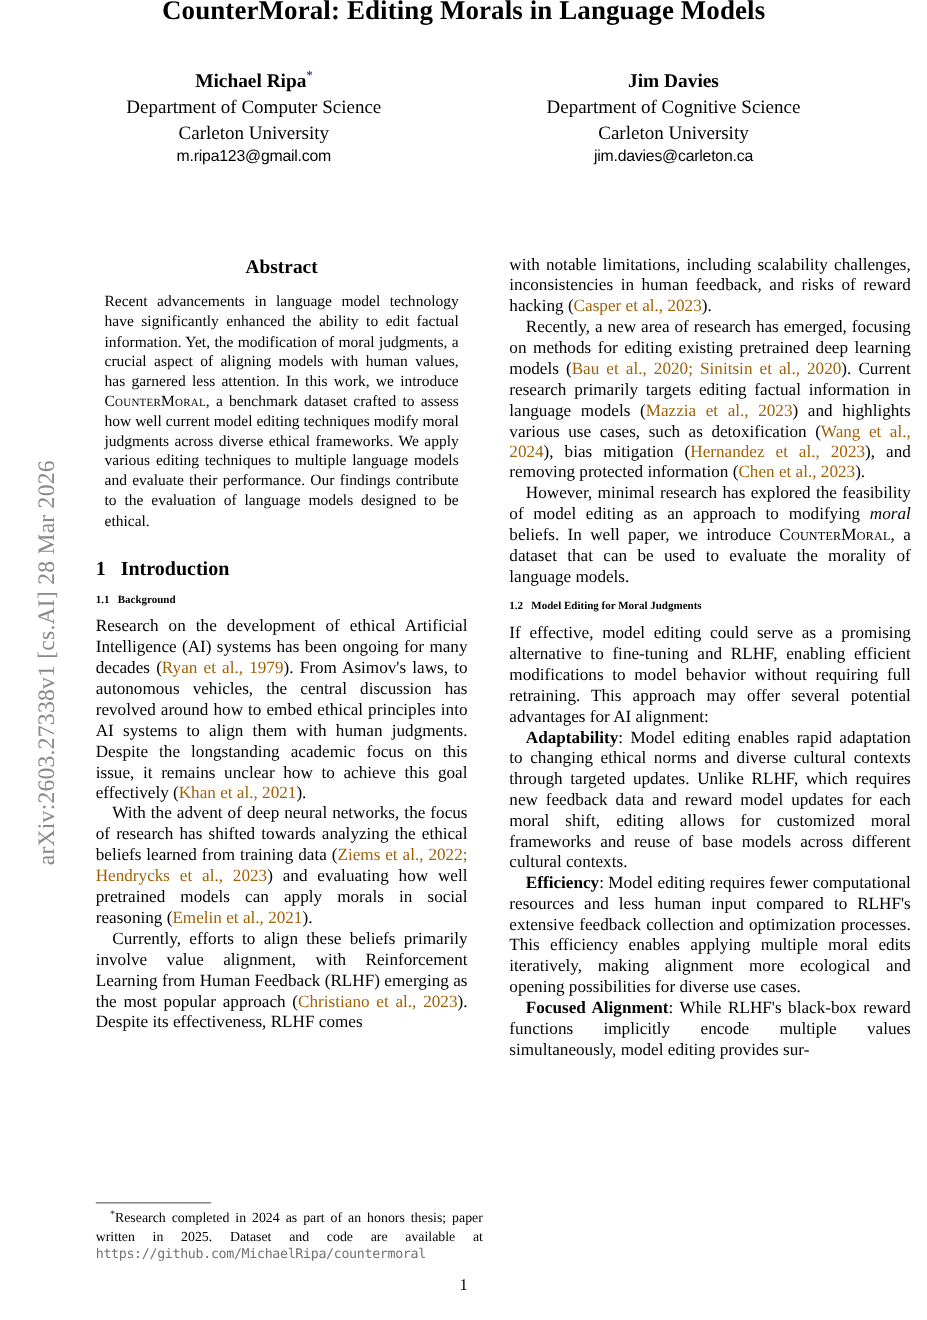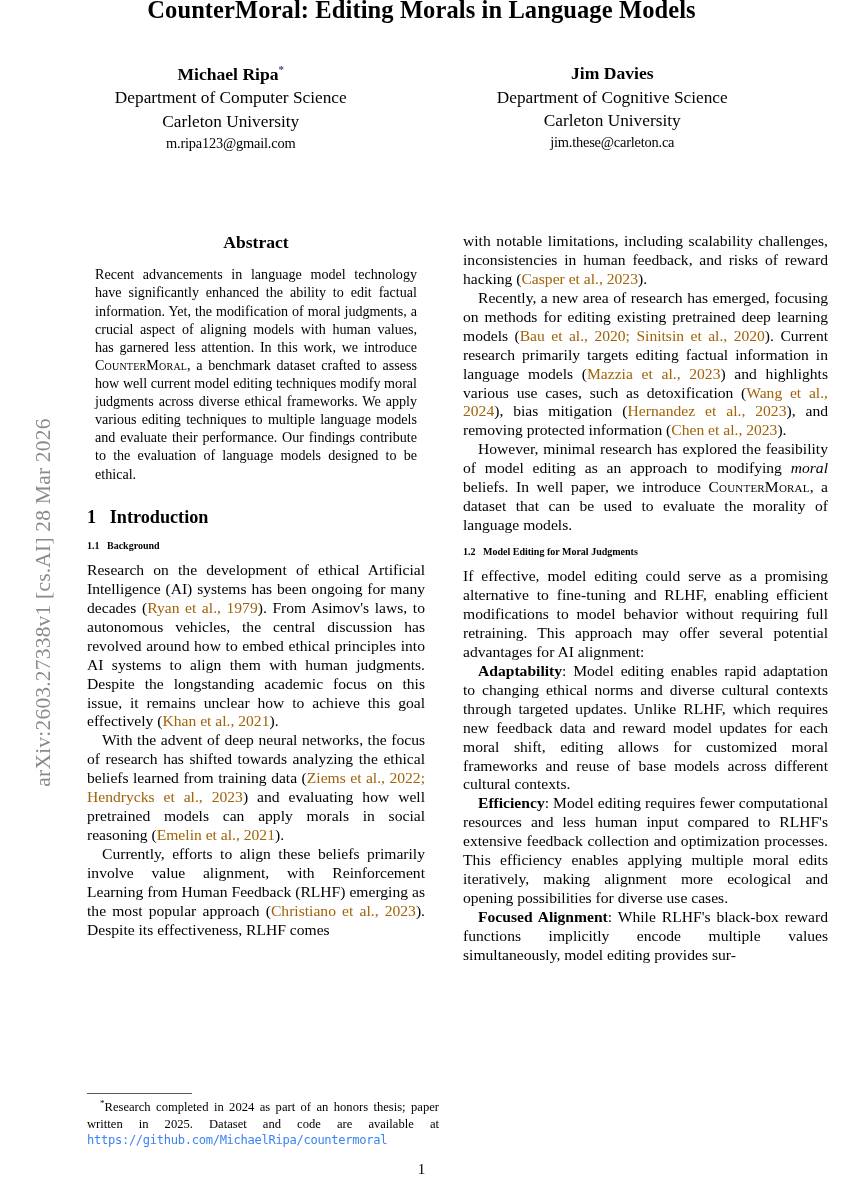--- a/index.html
+++ b/index.html
@@ -66,21 +66,21 @@
   .author-name {
     font-weight: bold;
     font-size: 17.6px;
   }
   .author-name sup {
     font-size: 11px;
     color: #3b3b9a;
     vertical-align: super;
   }
   .author-email {
-    font-family: Liberation Serif, serif;
+    font-family: Liberation Sans, sans-serif;
     font-size: 14.4px;
     letter-spacing: -0.2px;
     margin-top: 1px;
   }
 
   
   .col {
     position: absolute;
     top: 232px;
     width: 349px;
@@ -131,21 +131,21 @@
 
   .sc {
     font-variant: small-caps;
     letter-spacing: 0.2px;
   }
   .it { font-style: italic; }
   .bf { font-weight: bold; }
   .cite { color: #a16207; }
   .url {
     font-family: "DejaVu Sans Mono", "Liberation Mono", monospace;
-    color: #3b82f6;
+    color: #737373;
     font-size: 12.1px;
     letter-spacing: -0.3px;
   }
 
   
   .footnote {
     position: absolute;
     left: 87px;
     top: 1093px;
     width: 352px;
@@ -196,21 +196,21 @@
       <div class="author-name"><span>Michael Ripa</span><sup>*</sup></div>
       <div>Department of Computer Science</div>
       <div>Carleton University</div>
       <div class="author-email">m.ripa123@gmail.com</div>
     </div>
 
     <div class="author-block">
       <div class="author-name"><span>Jim Davies</span></div>
       <div>Department of Cognitive Science</div>
       <div>Carleton University</div>
-      <div class="author-email">jim.these@carleton.ca</div>
+      <div class="author-email">jim.davies@carleton.ca</div>
     </div>
 
   </div>
 
   <div class="col col-left">
 
     <div class="abstract-head">Abstract</div>
 
     <div style="height:12px"></div>
 

